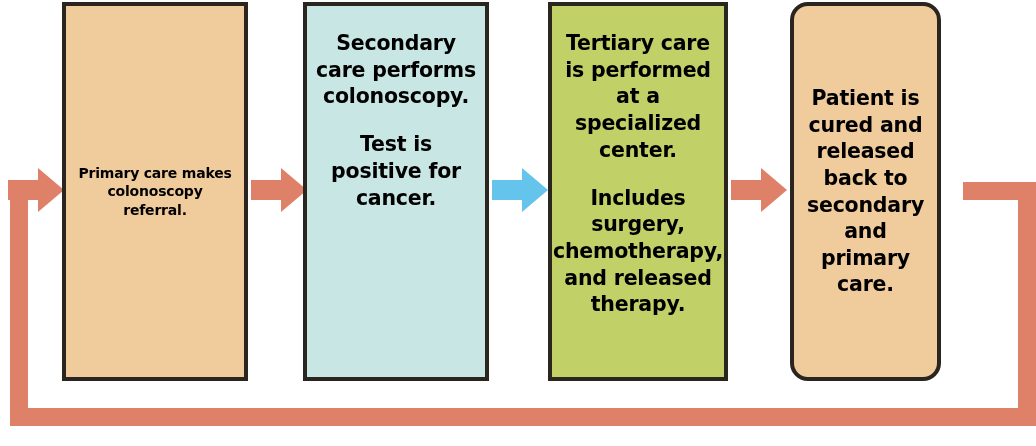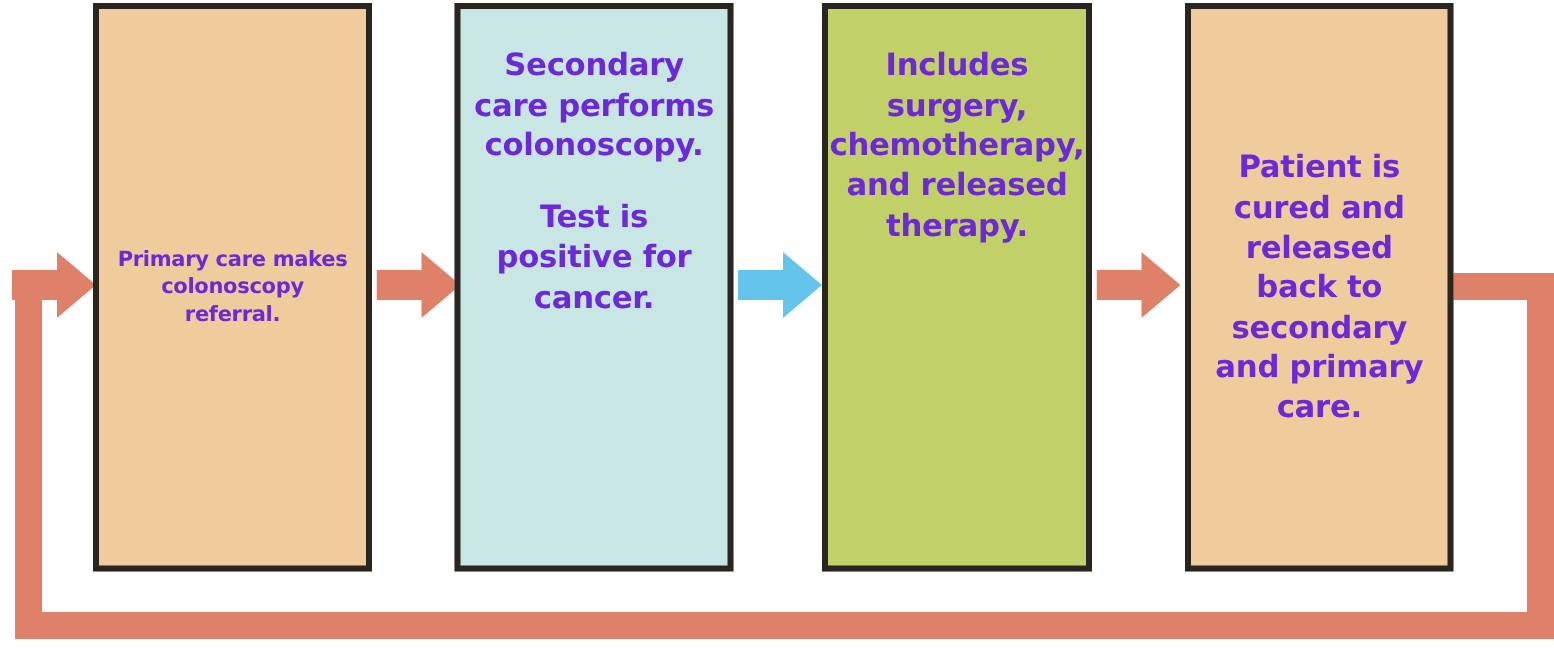--- a/index.html
+++ b/index.html
@@ -33,31 +33,31 @@
     flex-direction: column;
     justify-content: center;
     align-items: center;
     padding: 6px 8px;
     text-align: center;
   }
   .node.top-aligned { justify-content: flex-start; padding-top: 24px; }
 
   .node p {
     margin: 0;
-    color: #6d28d9;
+    color: #000000;
     font-weight: bold;
     line-height: 1.30;
     letter-spacing: -0.2px;
   }
   .node p + p { margin-top: 1.05em; }
 
   #node-1 { left: 62px;  top: 2px; width: 186px; height: 379px; }
   #node-2 { left: 303px; top: 2px; width: 186px; height: 379px; }
   #node-3 { left: 548px; top: 2px; width: 180px; height: 379px; }
-  #node-4 { left: 790px; top: 2px; width: 179px; height: 379px; }
+  #node-4 { left: 790px; top: 2px; width: 151px; height: 379px; border-radius: 18px; }
 
   #node-1 p { font-size: 14px; }
   #node-2 p { font-size: 20.5px; }
   #node-3 p { font-size: 20.5px; }
   #node-4 p { font-size: 20.5px; }
 
   
   .arrow {
     position: absolute;
     top: 166px;
@@ -99,20 +99,21 @@
   <div id="node-2" class="node top-aligned" style="background:#c8e7e4">
     <p>Secondary care performs colonoscopy.</p>
     <p>Test is positive for cancer.</p>
   </div>
 
   <svg id="arrow-2-3" class="arrow" viewBox="0 0 56 48" aria-hidden="true">
     <path d="M 0 14 L 30 14 L 30 2 L 56 24 L 30 46 L 30 34 L 0 34 Z" fill="#64c4ec"></path>
   </svg>
 
   <div id="node-3" class="node top-aligned" style="background:#c1d067">
+    <p>Tertiary care is performed at a specialized center.</p>
     <p>Includes surgery, chemotherapy, and released therapy.</p>
   </div>
 
   <svg id="arrow-3-4" class="arrow" viewBox="0 0 56 48" aria-hidden="true">
     <path d="M 0 14 L 30 14 L 30 2 L 56 24 L 30 46 L 30 34 L 0 34 Z" fill="#df8068"></path>
   </svg>
 
   <div id="node-4" class="node" style="background:#f0cb9c">
     <p>Patient is cured and released back to secondary and primary care.</p>
   </div>

